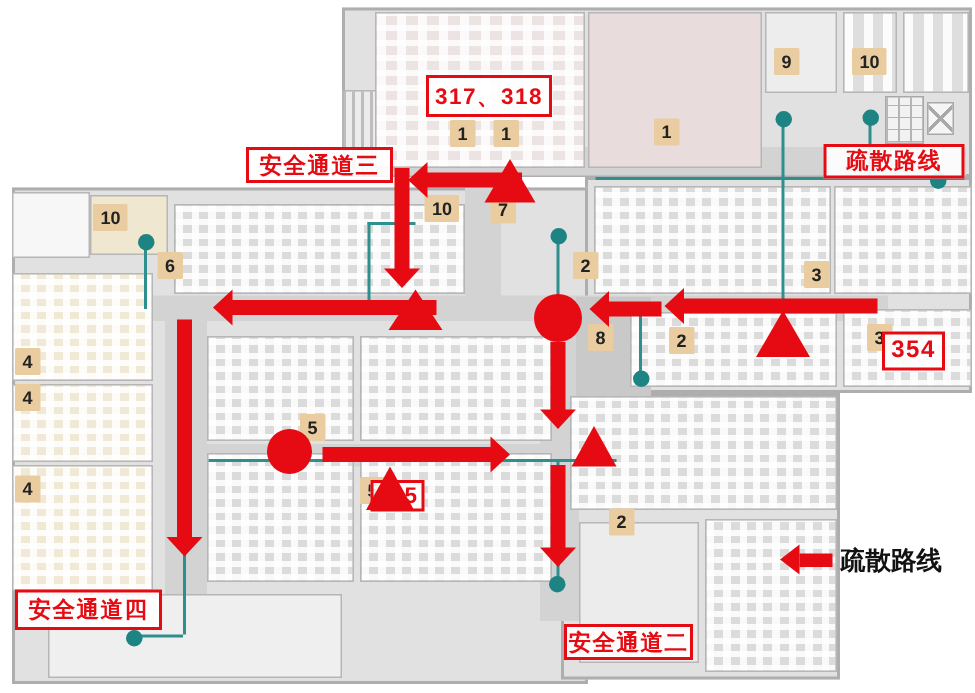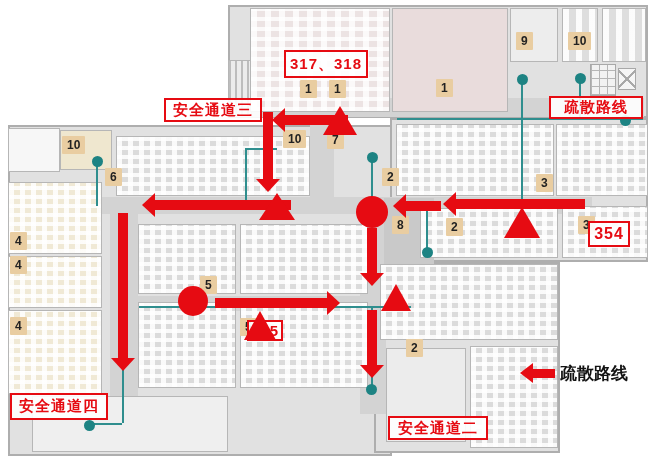--- a/index.html
+++ b/index.html
@@ -173,21 +173,21 @@
       <div class="chip" style="left: 10px; top: 317px;">4</div>
       <div class="chip" style="left: 406px; top: 339px;">2</div>
     </div>
   <div id="labels">
       <div class="redlabel" style="left: 284px; top: 50px; width: 84px; height: 28px; font-size: 15px;">317、318</div>
       <div class="redlabel" style="left: 164px; top: 98px; width: 98px; height: 24px; font-size: 15px;">安全通道三</div>
       <div class="redlabel" style="left: 549px; top: 96px; width: 94px; height: 23px; font-size: 15px;">疏散路线</div>
       <div class="redlabel" style="left: 588px; top: 221px; width: 42px; height: 26px; font-size: 16px;">354</div>
       <div class="redlabel" style="left: 199px; top: 320px; width: 36px; height: 21px; font-size: 15px; margin-left: 48px;">305</div>
       <div class="redlabel" style="left: 10px; top: 393px; width: 98px; height: 27px; font-size: 15px;">安全通道四</div>
-      <div class="redlabel" style="left: 388px; top: 416px; width: 100px; height: 24px; font-size: 15px;">安全通道二</div>
+      <div class="redlabel" style="left: 376px; top: 416px; width: 86px; height: 24px; font-size: 15px;">安全通道二</div>
     </div>
   <div id="markers">
       <div class="mgr" style="left: 356px; top: 196px; width: 32px; height: 32px;"></div>
       <div class="mgr" style="left: 178px; top: 286px; width: 30px; height: 30px;"></div>
       <div class="vol" style="left: 323px; top: 105.5px; border-left: 17px solid transparent; border-right: 17px solid transparent; border-bottom: 29px solid rgb(230, 11, 18);"></div>
       <div class="vol" style="left: 259px; top: 192.5px; border-left: 18px solid transparent; border-right: 18px solid transparent; border-bottom: 27px solid rgb(230, 11, 18);"></div>
       <div class="vol" style="left: 503.5px; top: 206.5px; border-left: 18.5px solid transparent; border-right: 18.5px solid transparent; border-bottom: 31px solid rgb(230, 11, 18);"></div>
       <div class="vol" style="left: 381px; top: 283.5px; border-left: 15px solid transparent; border-right: 15px solid transparent; border-bottom: 27px solid rgb(230, 11, 18);"></div>
       <div class="vol" style="left: 243.5px; top: 310.5px; border-left: 16.5px solid transparent; border-right: 16.5px solid transparent; border-bottom: 29px solid rgb(230, 11, 18);"></div>
     </div>

